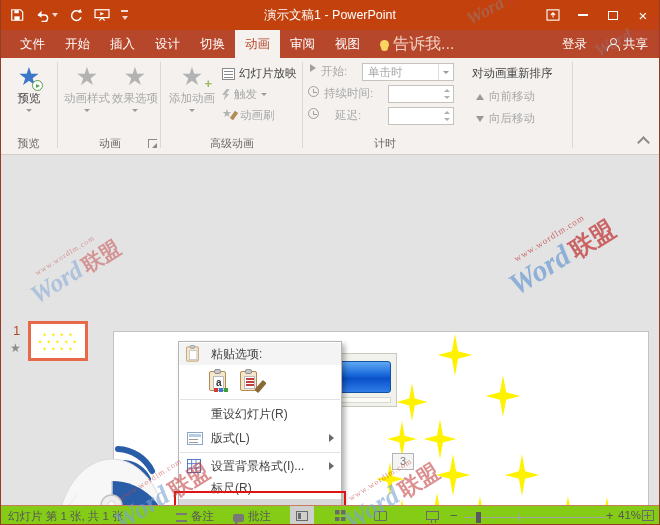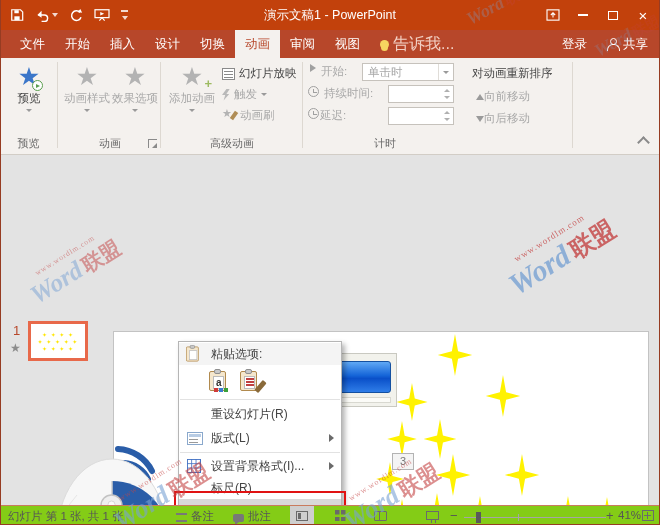--- a/index.html
+++ b/index.html
@@ -87,21 +87,21 @@
   .combo { width:92px; height:18px; background:#fff; border:1px solid #c6c2bc; display:flex;
     align-items:center; font-size:11.5px; color:#a8a8a8; padding-left:5px; position:relative; }
   .combo .dd { position:absolute; right:0; top:0; width:15px; height:16px; border-left:1px solid #e0ddd8;
     display:flex; align-items:center; justify-content:center; }
   .spin { width:66px; height:18px; background:#fff; border:1px solid #c6c2bc; position:relative; }
   .spin .up, .spin .dn { position:absolute; right:3px; width:0; height:0;
     border-left:3px solid transparent; border-right:3px solid transparent; }
   .spin .up { top:3px; border-bottom:3.5px solid #b0b0b0; }
   .spin .dn { bottom:3px; border-top:3.5px solid #b0b0b0; }
   .reorder-hd { position:absolute; font-size:11.5px; color:#444; }
-  .move-item { position:absolute; display:flex; align-items:center; font-size:11.5px; color:#a8a8a8; }
+  .move-item { position:absolute; display:flex; align-items:center; gap:5px; font-size:11.5px; color:#a8a8a8; }
   .tri-up { width:0; height:0; border-left:4px solid transparent; border-right:4px solid transparent;
     border-bottom:6px solid #9a9a9a; }
   .tri-dn { width:0; height:0; border-left:4px solid transparent; border-right:4px solid transparent;
     border-top:6px solid #9a9a9a; }
   #ribbon-collapse { position:absolute; right:12px; top:80px; width:9px; height:9px;
     border-top:2px solid #8a8a8a; border-left:2px solid #8a8a8a; transform:rotate(45deg); }
 
   
   #main { position:absolute; left:0; top:155px; width:660px; height:350px; background:#e3e3e3; }
   #thumb-number { position:absolute; left:13px; top:168px; color:#b7472a; font-size:13px; }
@@ -351,21 +351,21 @@
       </span>
   </div>
   <div class="timing-row" style="left:308px;top:28px;gap:5px">
     <span class="clock"></span>
     <span>持续时间:</span>
   </div>
   <div class="spin" style="position:absolute;left:388px;top:27px">
     <span class="up"></span>
       <span class="dn"></span>
   </div>
-  <div class="timing-row" style="left:308px;top:50px;gap:1px">
+  <div class="timing-row" style="left:308px;top:50px;gap:16px">
     <span class="clock"></span>
     <span>延迟:</span>
   </div>
   <div class="spin" style="position:absolute;left:388px;top:49px">
     <span class="up"></span>
       <span class="dn"></span>
   </div>
   <div class="group-label" style="left:305px;width:160px">计时</div>
 
   <div class="reorder-hd" style="left:472px;top:8px">对动画重新排序</div>

